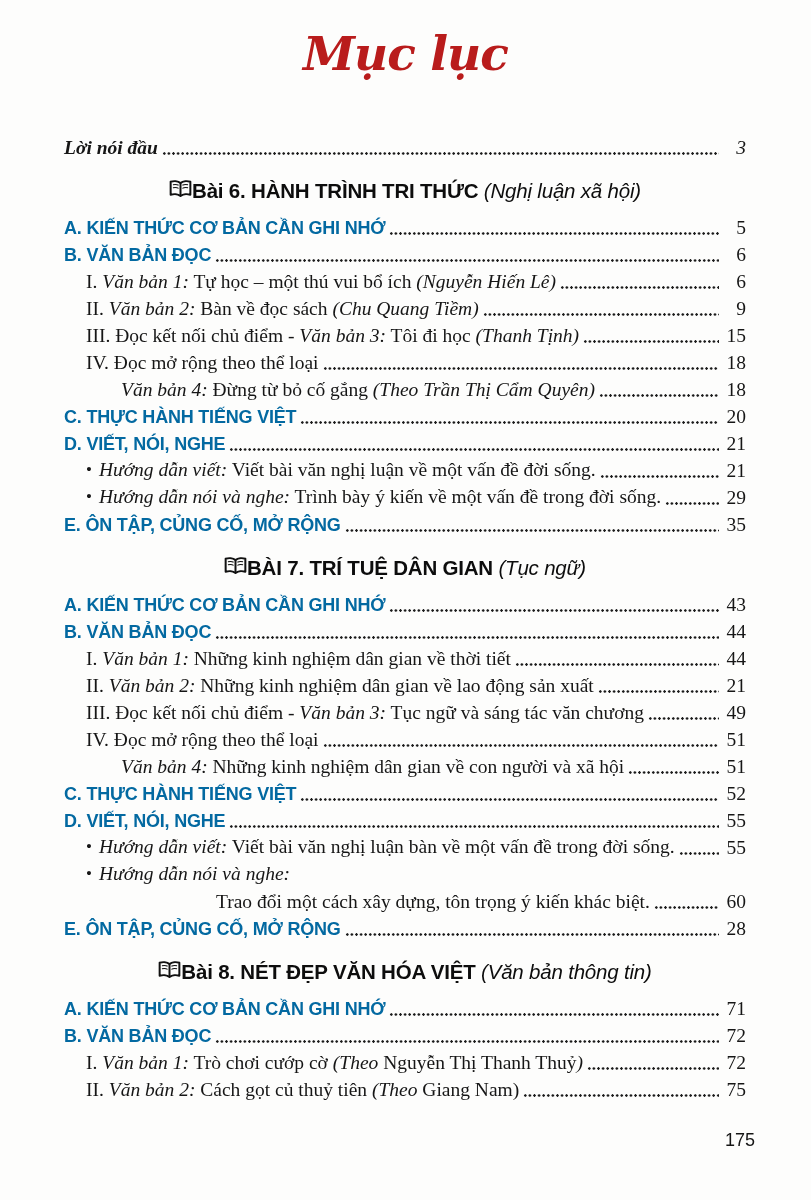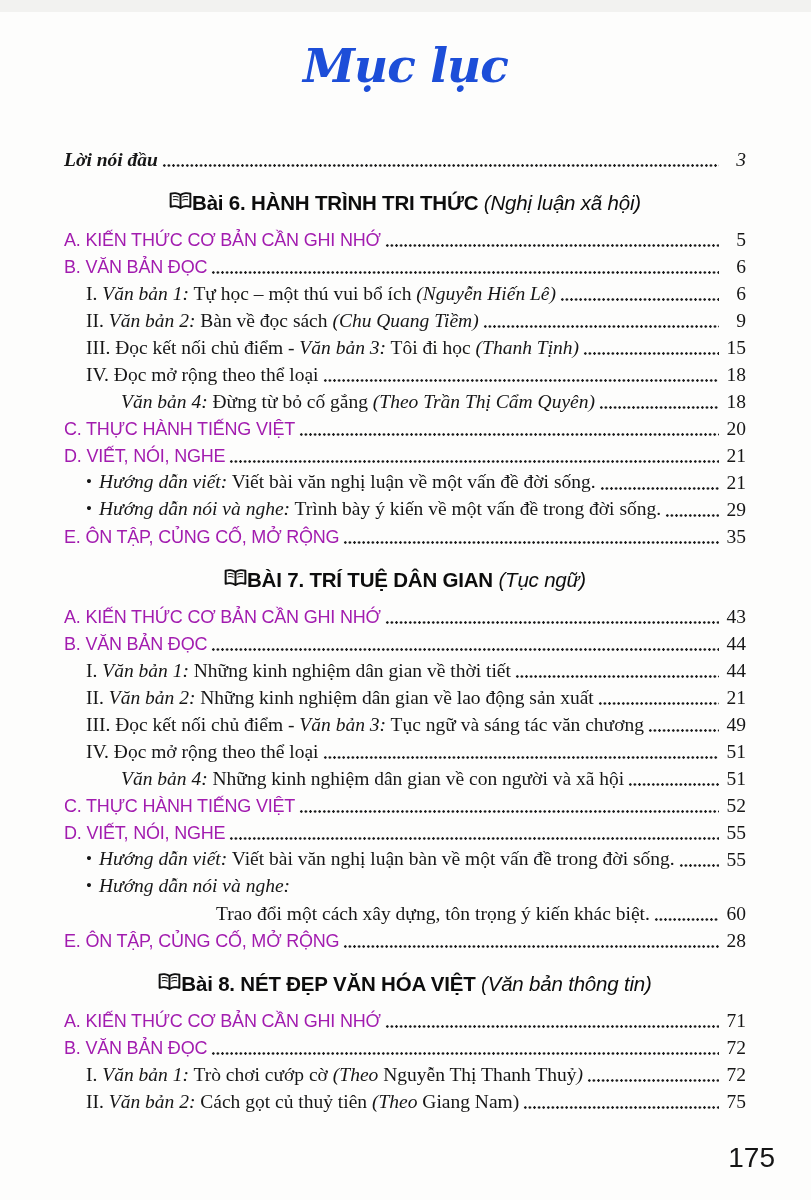--- a/index.html
+++ b/index.html
@@ -11,30 +11,30 @@
     overflow:hidden;
   }
   .page{
     position:relative;
     width:811px;height:1200px;
     background:#fdfdfc;
     box-sizing:border-box;
   }
   
   .title{
-    margin:12px;
+    margin:0;
     padding-top:24px;
     text-align:center;
     font-family:"DejaVu Serif", serif;
     font-style:italic;
     font-weight:700;
     font-size:47px;
     line-height:60px;
     letter-spacing:-1px;
-    color:#1d4ed8;
+    color:#b91c1c;
   }
   
   .toc{
     padding:0 65px 0 64px;
   }
   .front{
     margin-top:50px;
   }
   .front .txt{
     font-style:italic;
@@ -64,24 +64,24 @@
     height:27px;
     white-space:nowrap;
   }
   .row .txt{
     flex:0 0 auto;
     font-size:19.5px;
     line-height:26px;
   }
   .row.main .txt{
     font-family:"Liberation Sans", sans-serif;
-    font-weight:400;
+    font-weight:700;
     font-size:18px;
     letter-spacing:-0.2px;
-    color:#a21caf;
+    color:#0369a1;
   }
   .row.item{padding-left:22px;}
   .row.sub{padding-left:57px;}
   .row.bullet{padding-left:22px;}
   .row.cont{padding-left:152px;}
   .it{font-style:italic;}
   .bullet-glyph{
     display:inline-block;
     margin-right:7px;
     transform:translateY(-1px);
@@ -100,23 +100,23 @@
     flex:0 0 auto;
     min-width:24px;
     text-align:right;
     font-size:19.5px;
     line-height:26px;
   }
   
   .folio{
     position:absolute;
     top:1130px;
-    right:36px;
+    right:56px;
     font-family:"Liberation Sans", sans-serif;
-    font-size:28px;
+    font-size:18px;
     color:#151515;
   }
 </style>
 </head>
 <body>
 
 <div class="page">
   <h1 class="title">Mục lục</h1>
   <div class="toc" id="toc">
       <div class="row  front">

